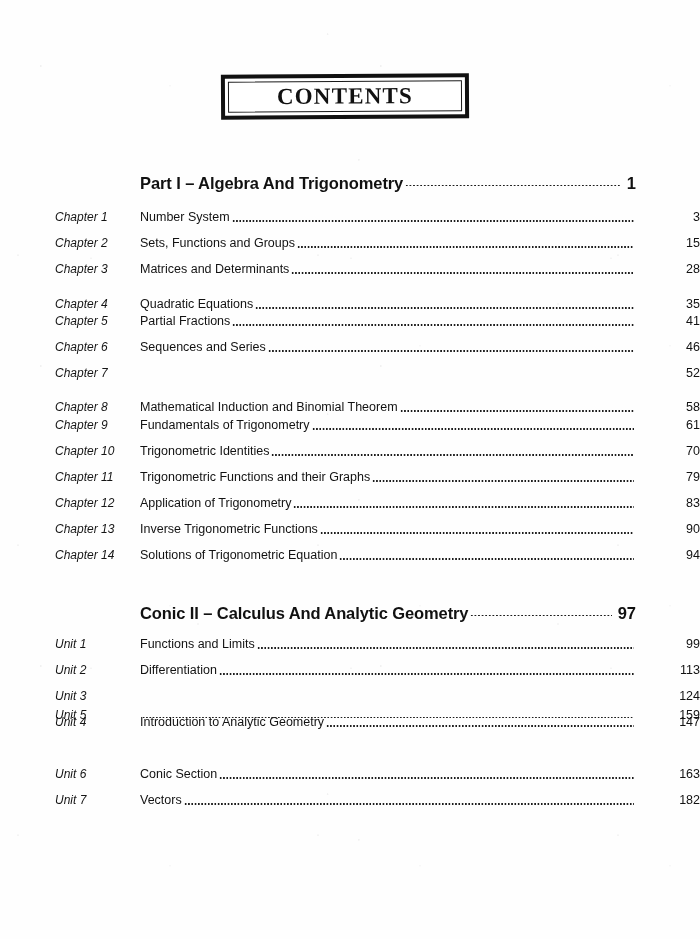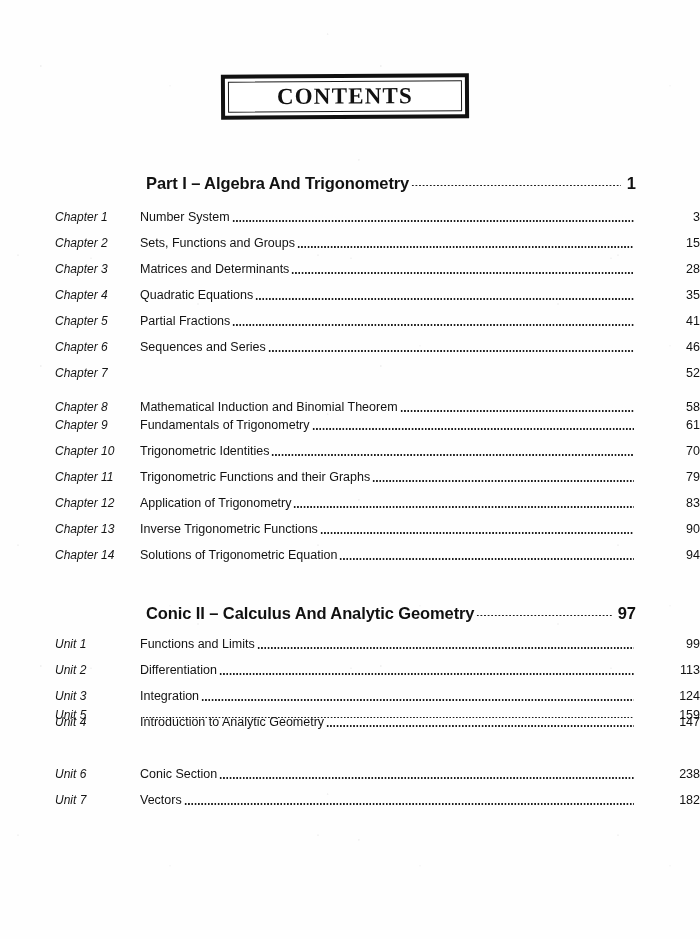--- a/index.html
+++ b/index.html
@@ -77,21 +77,21 @@
     position: absolute;
     left: 140px;
     width: 496px;
     display: flex;
     align-items: baseline;
     font-size: 16.5px;
     font-weight: 700;
     color: #111111;
     white-space: nowrap;
   }
-  .part-heading .ph-label { flex: 0 0 auto; letter-spacing: -0.1px; margin-left: 6px; }
+  .part-heading .ph-label { flex: 0 0 auto; letter-spacing: -0.1px; }
   .part-heading .leader {
     flex: 1 1 auto;
     min-width: 8px;
     margin: 0 1px 0 0;
     position: relative;
     height: 1em;
   }
   .part-heading .page-no {
     flex: 0 0 auto;
     text-align: right;
@@ -192,21 +192,21 @@
       <span class="page-no">15</span>
     </div>
     <div class="toc-row" style="top: 262px;">
       <span class="num-label">Chapter 3</span>
       <span class="entry">
         <span class="title">Matrices and Determinants</span>
         <span class="leader"></span>
       </span>
       <span class="page-no">28</span>
     </div>
-    <div class="toc-row" style="top: 288px;">
+    <div class="toc-row" style="top: 297px;">
       <span class="num-label">Chapter 4</span>
       <span class="entry">
         <span class="title">Quadratic Equations</span>
         <span class="leader"></span>
       </span>
       <span class="page-no">35</span>
     </div>
     <div class="toc-row" style="top: 314px;">
       <span class="num-label">Chapter 5</span>
       <span class="entry">
@@ -299,24 +299,20 @@
     <div class="toc-row" style="top: 663px;">
       <span class="num-label">Unit 2</span>
       <span class="entry">
         <span class="title">Differentiation</span>
         <span class="leader"></span>
       </span>
       <span class="page-no">113</span>
     </div>
     <div class="toc-row" style="top: 689px;">
       <span class="num-label">Unit 3</span>
-      <span class="entry">
-        <span class="title">Integration</span>
-        <span class="leader"></span>
-      </span>
       <span class="page-no">124</span>
     </div>
     <div class="toc-row" style="top: 715px;">
       <span class="num-label">Unit 4</span>
       <span class="entry">
         <span class="title">Introduction to Analytic Geometry</span>
         <span class="leader"></span>
       </span>
       <span class="page-no">147</span>
     </div>
@@ -326,21 +322,21 @@
         <span class="leader"></span>
       </span>
       <span class="page-no">159</span>
     </div>
     <div class="toc-row" style="top: 767px;">
       <span class="num-label">Unit 6</span>
       <span class="entry">
         <span class="title">Conic Section</span>
         <span class="leader"></span>
       </span>
-      <span class="page-no">238</span>
+      <span class="page-no">163</span>
     </div>
     <div class="toc-row" style="top: 793px;">
       <span class="num-label">Unit 7</span>
       <span class="entry">
         <span class="title">Vectors</span>
         <span class="leader"></span>
       </span>
       <span class="page-no">182</span>
     </div>
   </div>

